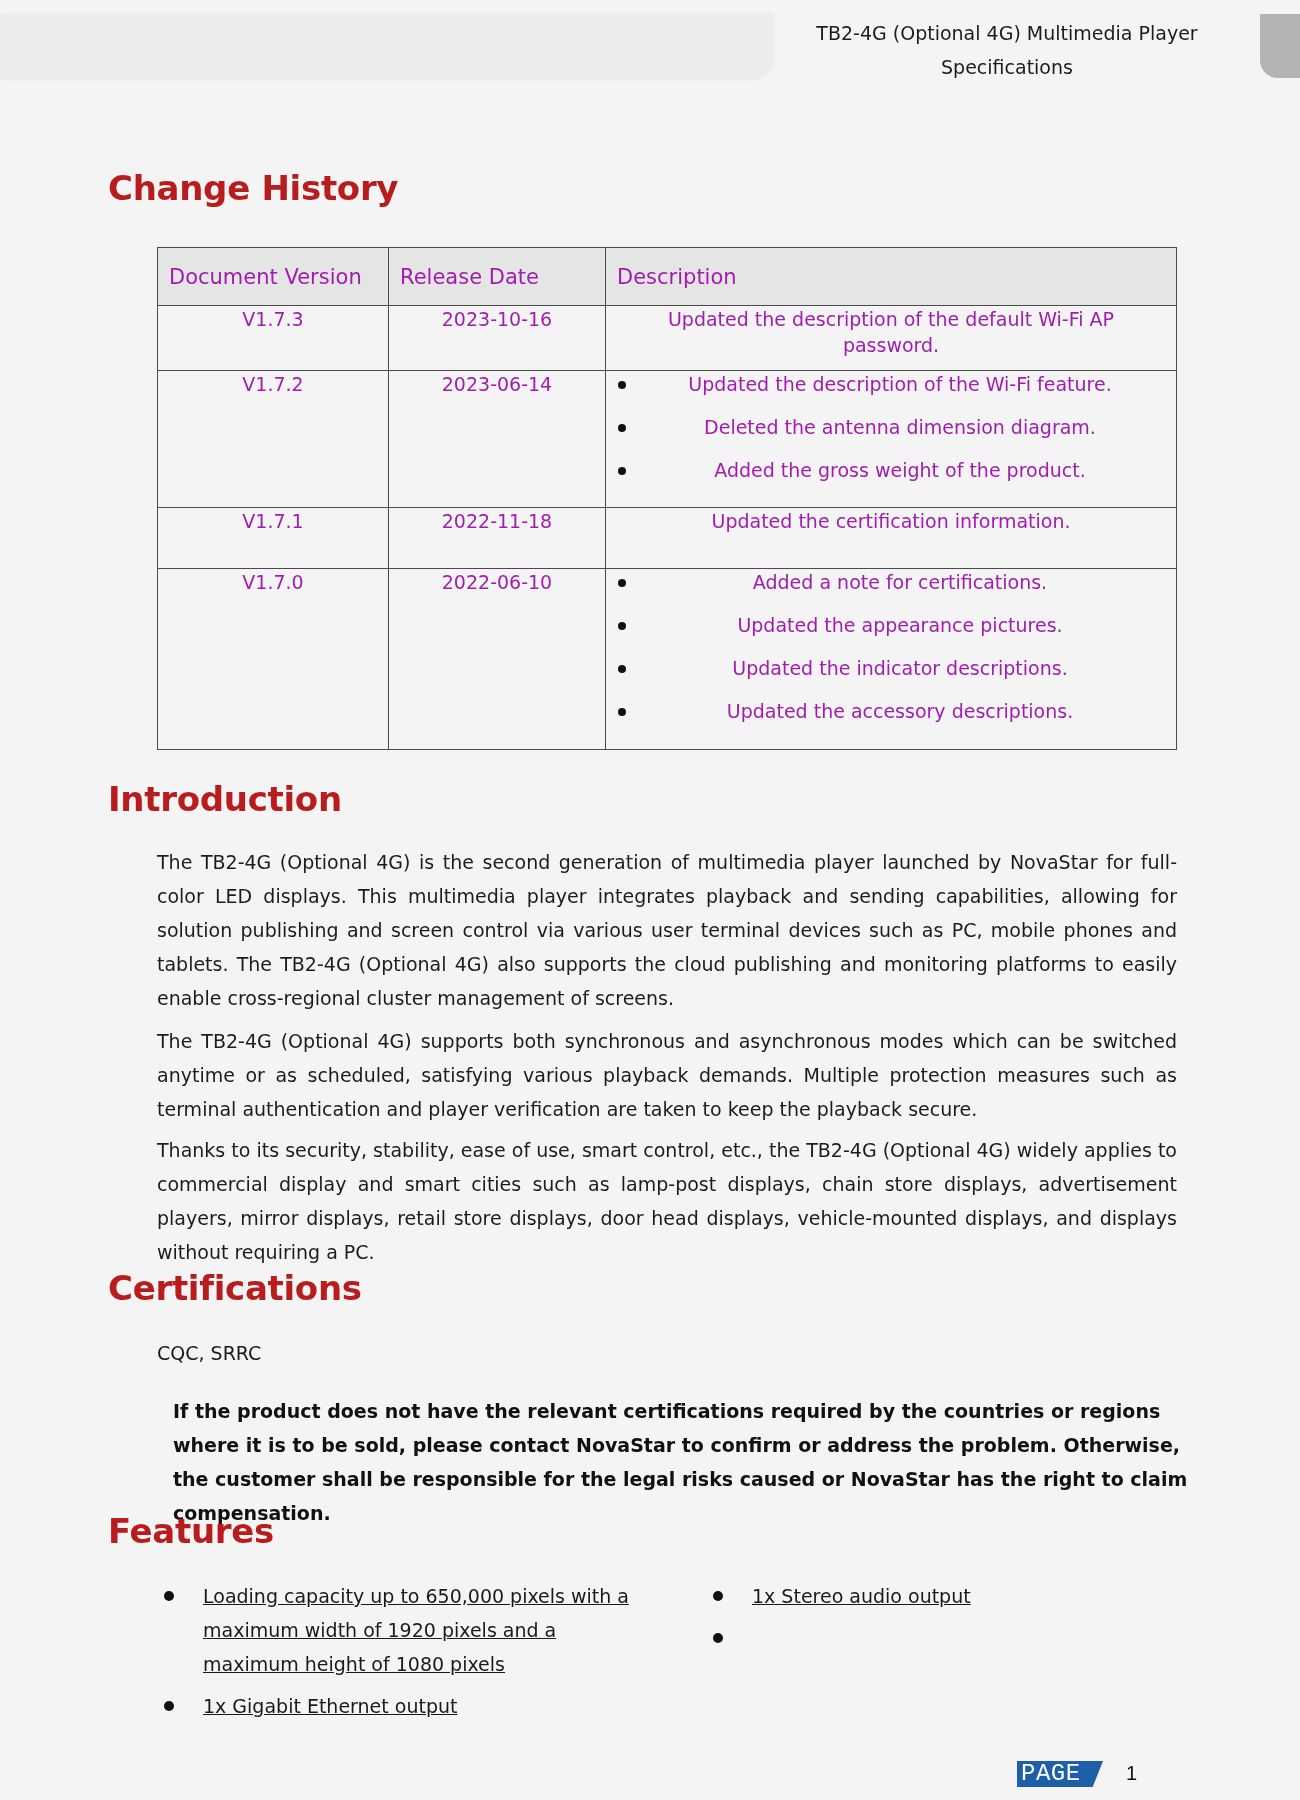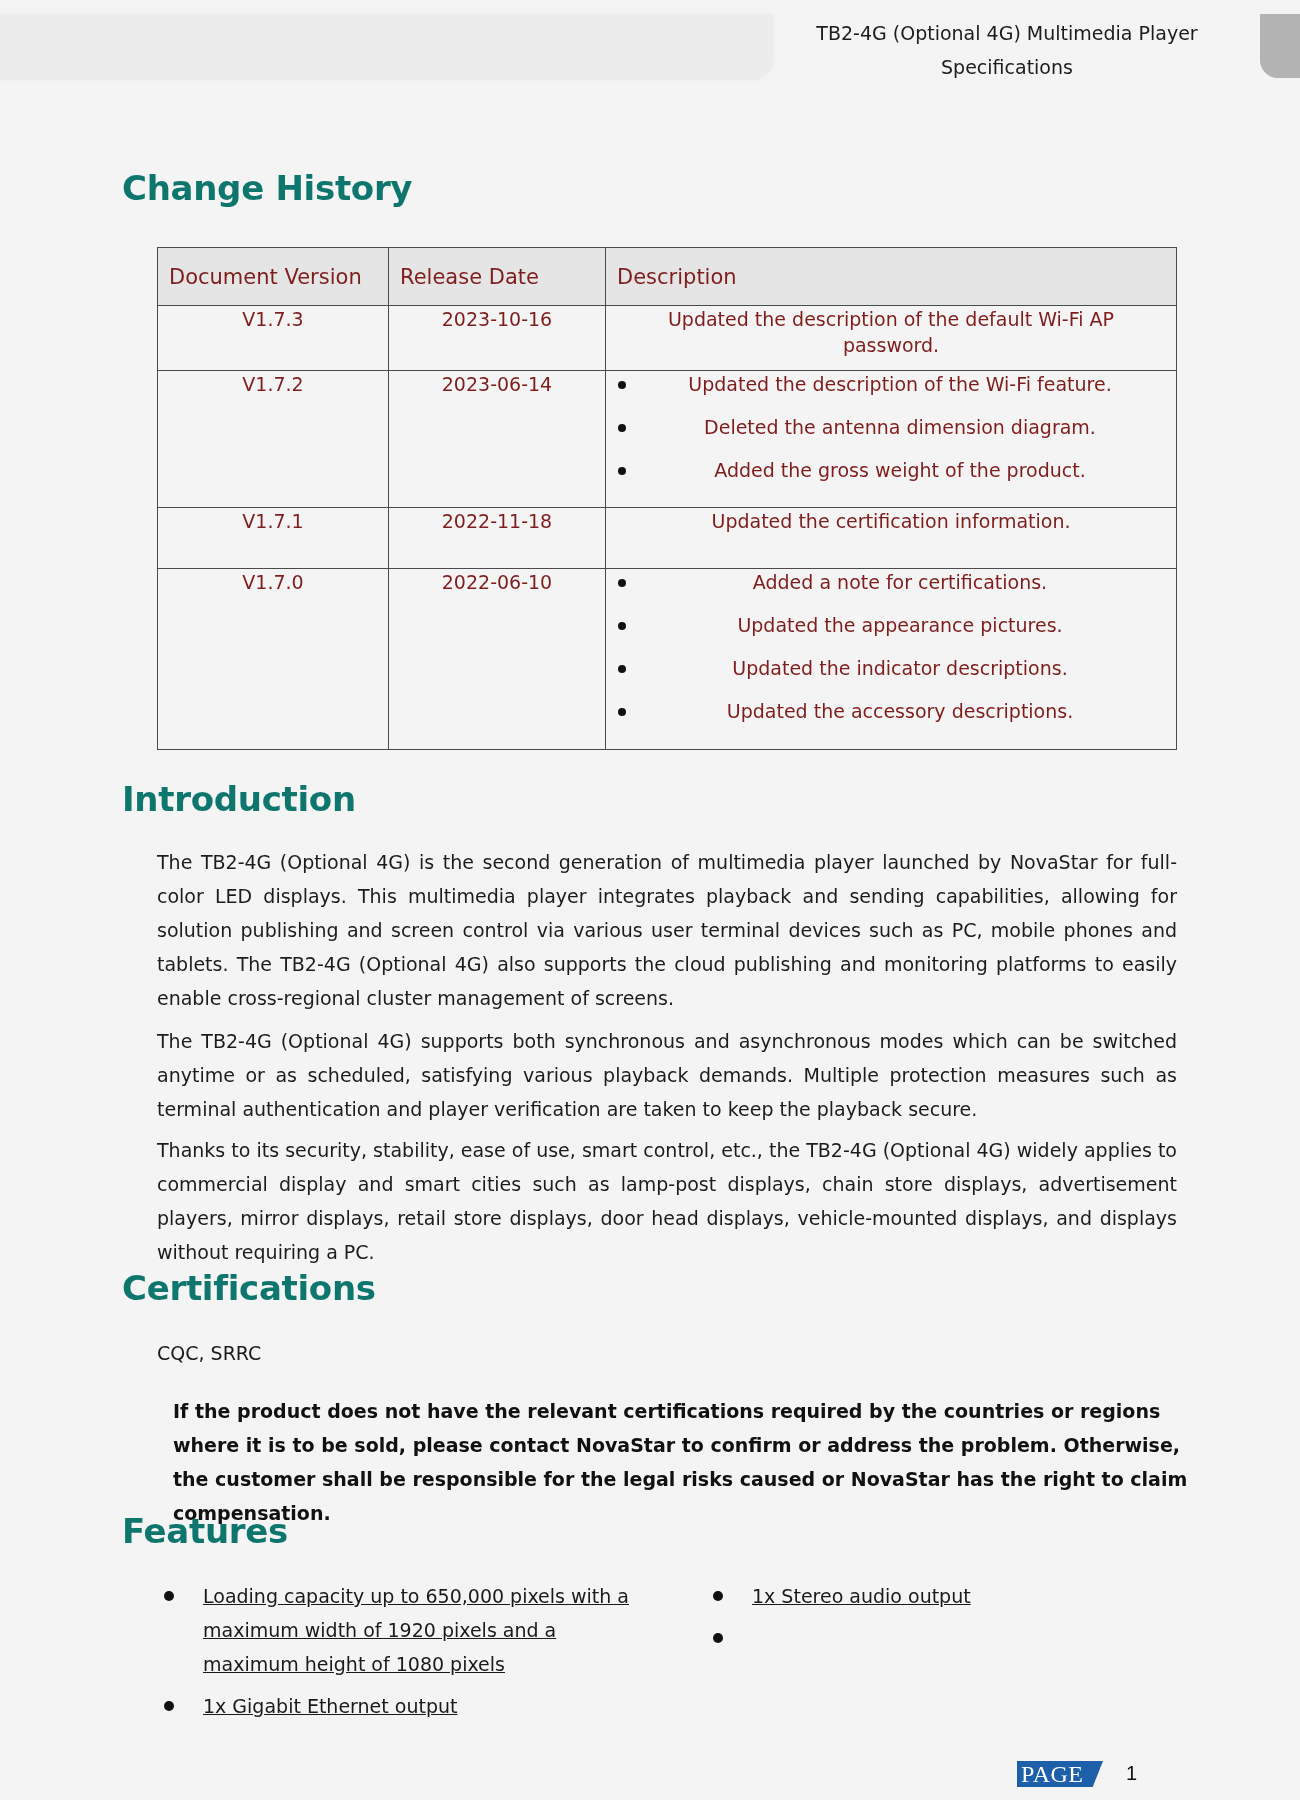--- a/index.html
+++ b/index.html
@@ -16,26 +16,26 @@
   }
   .header-title {
     position: absolute; left: 800px; top: 16px; width: 414px;
     text-align: center; font-size: 19px; line-height: 34px; color: #1c1c1c;
   }
   .side-tab {
     position: absolute; left: 1260px; top: 14px; width: 40px; height: 64px;
     background: #b3b3b3; border-radius: 0 0 0 18px;
   }
   h2.section {
-    position: absolute; left: 122px; margin: 0;
-    font-size: 34px; font-weight: bold; color: #0f766e; letter-spacing: -0.3px;
+    position: absolute; left: 108px; margin: 0;
+    font-size: 34px; font-weight: bold; color: #b91c1c; letter-spacing: -0.3px;
   }
   table.history {
     position: absolute; left: 157px; top: 247px; width: 1020px;
-    border-collapse: collapse; font-size: 19px; color: #7f1d1d;
+    border-collapse: collapse; font-size: 19px; color: #a21caf;
   }
   table.history th, table.history td {
     border: 1.5px solid #4a4a4a; text-align: left; vertical-align: top;
     padding: 0 11px; font-weight: normal;
   }
   table.history th { background: #e5e5e5; height: 57px; vertical-align: middle; font-size: 21px; }
   table.history td { padding-bottom: 12px; line-height: 26px; text-align: center; }
   table.history col.c1 { width: 231px; }
   table.history col.c2 { width: 217px; }
   .desc-list { list-style: none; margin: 0; padding: 0; }
@@ -65,21 +65,21 @@
   .features-col li .bullet {
     position: absolute; top: 12px; width: 10px; height: 10px; border-radius: 50%; background: #111;
   }
   .features-left { left: 203px; width: 440px; }
   .features-left li .bullet { left: -39px; }
   .features-right { left: 752px; width: 430px; }
   .features-right li .bullet { left: -39px; }
   .page-badge {
     position: absolute; left: 1017px; top: 1761px; width: 86px; height: 26px;
     background: #1d5fa8; color: #fff;
-    font-family: Liberation Serif, serif; font-size: 24px; line-height: 26px;
+    font-family: Liberation Mono, monospace; font-size: 24px; line-height: 26px;
     padding-left: 4px; box-sizing: border-box; letter-spacing: 0.5px;
     clip-path: polygon(0 0, 100% 0, 88% 100%, 0 100%);
   }
   .page-number {
     position: absolute; left: 1126px; top: 1759px; font-size: 20px; line-height: 28px;
     font-family: "Liberation Sans", sans-serif; color: #111;
   }
 </style>
 </head>
 <body>

